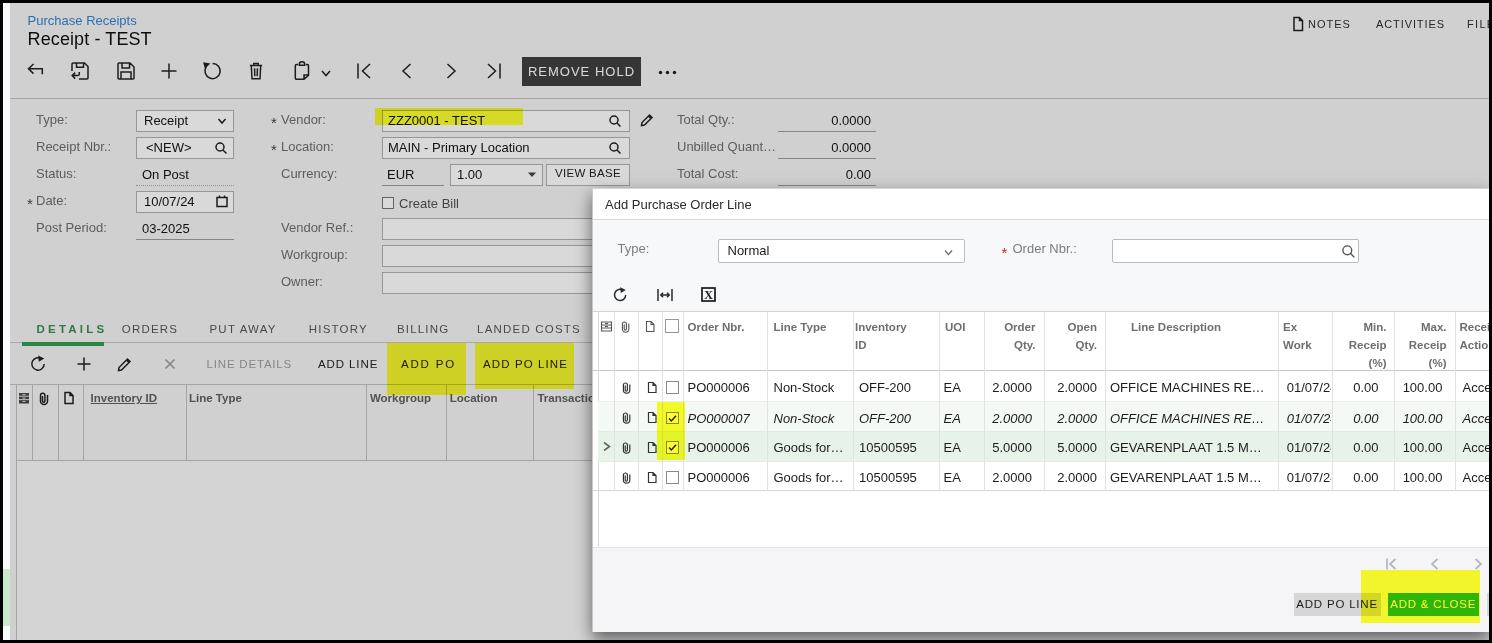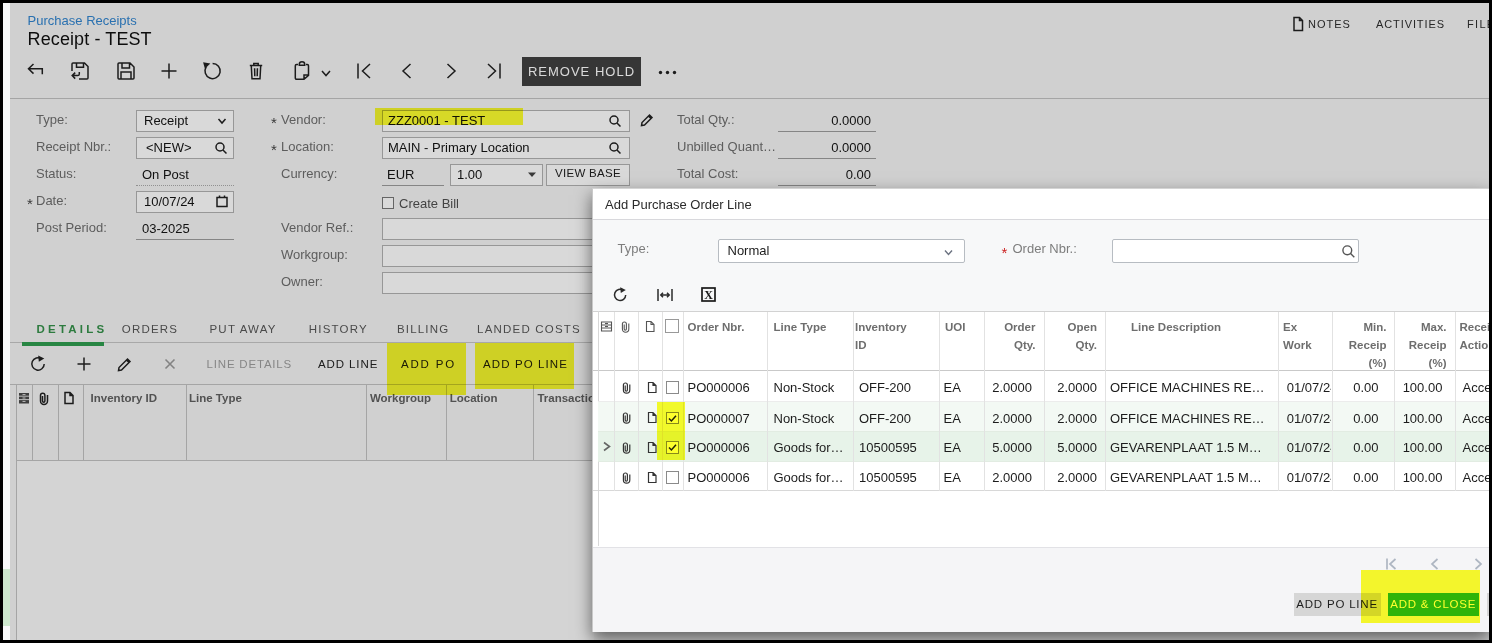--- a/index.html
+++ b/index.html
@@ -204,21 +204,21 @@
     <svg width="14" height="14" style="left:14px;top:388px;" viewBox="0 0 14 14">
         <rect x="2" y="2" width="10" height="10.5" fill="#4a4a4a"></rect>
         <path stroke="#ddd" fill="none" stroke-width="1" d="M2,5.2 H12 M2,8.6 H12 M5.5,3.6 H8.5 M5.5,7 H8.5 M5.5,10.4 H8.5"></path>
       </svg>
     <svg width="14" height="14" style="left:34px;top:388px;" viewBox="0 0 14 14">
         <path class="ic" stroke-width="1.2" d="M10.5,4 v6 a3.5,3.5 0 0 1 -7,0 v-5.5 a2.2,2.2 0 0 1 4.4,0 v5.5 a1.2,1.2 0 0 1 -2.4,0 V5"></path>
       </svg>
     <svg width="14" height="14" style="left:59px;top:388px;" viewBox="0 0 14 14">
         <path class="ic" stroke-width="1.2" d="M3,1.5 h5 l3,3 V12.5 H3 z M8,1.5 v3 h3"></path>
       </svg>
-    <div class="abs ghead" style="left:87.6px;top:389px;">Inventory ID</div>
+    <div class="abs ghead" style="left:87.6px;top:389px;text-decoration:underline;">Inventory ID</div>
     <div class="abs ghead" style="left:186px;top:389px;">Line Type</div>
     <div class="abs ghead" style="left:366.9px;top:389px;">Workgroup</div>
     <div class="abs ghead" style="left:446.7px;top:389px;">Location</div>
     <div class="abs ghead" style="left:534.4px;top:389px;">Transactio</div>
   </div>
   <div id="dim"></div>
   <div id="strip"></div>
   <div id="stripgreen"></div>
 
   <div id="modal" style="position:absolute;left:588.5px;top:184.7px;width:897.5px;height:443.3px;background:#fff;
@@ -316,21 +316,21 @@
       <div class="abs mtxt" style="left:266.5px;">OFF-200</div>
       <div class="abs mtxt" style="left:351px;">EA</div>
       <div class="abs mtxt rt" style="left:389.5px;width:50px;">2.0000</div>
       <div class="abs mtxt rt" style="left:454.5px;width:50px;">2.0000</div>
       <div class="abs mtxt" style="left:517.5px;">OFFICE MACHINES RE…</div>
       <div class="abs mtxt" style="left:694.3px;width:44.6px;overflow:hidden;white-space:nowrap;">01/07/24</div>
       <div class="abs mtxt rt" style="left:746.1px;width:40px;">0.00</div>
       <div class="abs mtxt rt" style="left:799.9px;width:50px;">100.00</div>
       <div class="abs mtxt" style="left:870.1px;">Accept</div>
     </div>
-    <div class="row" style="top:222px;">
+    <div class="row" style="top:222px;font-style:italic;">
       <svg width="13" height="13" style="left:27.5px;top:0.5px;" viewBox="0 0 13 13">
           <path stroke="#333" fill="none" stroke-width="1.2" d="M9.8,3.5 v5.5 a3.2,3.2 0 0 1 -6.4,0 v-5 a2,2 0 0 1 4,0 v5 a1.1,1.1 0 0 1 -2.2,0 V4.5"></path>
         </svg>
       <svg width="13" height="13" style="left:53px;top:0.5px;" viewBox="0 0 13 13">
           <path stroke="#333" fill="none" stroke-width="1.2" d="M2.5,1.5 h4.5 l3,3 V11.5 H2.5 z M7,1.5 v3 h3"></path>
         </svg>
       <div class="cb" style="left:73.9px;">
           <svg width="11" height="11" viewBox="0 0 11 11" style="left:0;top:0;">
             <path stroke="#222" fill="none" stroke-width="1.5" d="M2,5.5 L4.4,8 L9,2.7"></path>
           </svg>

